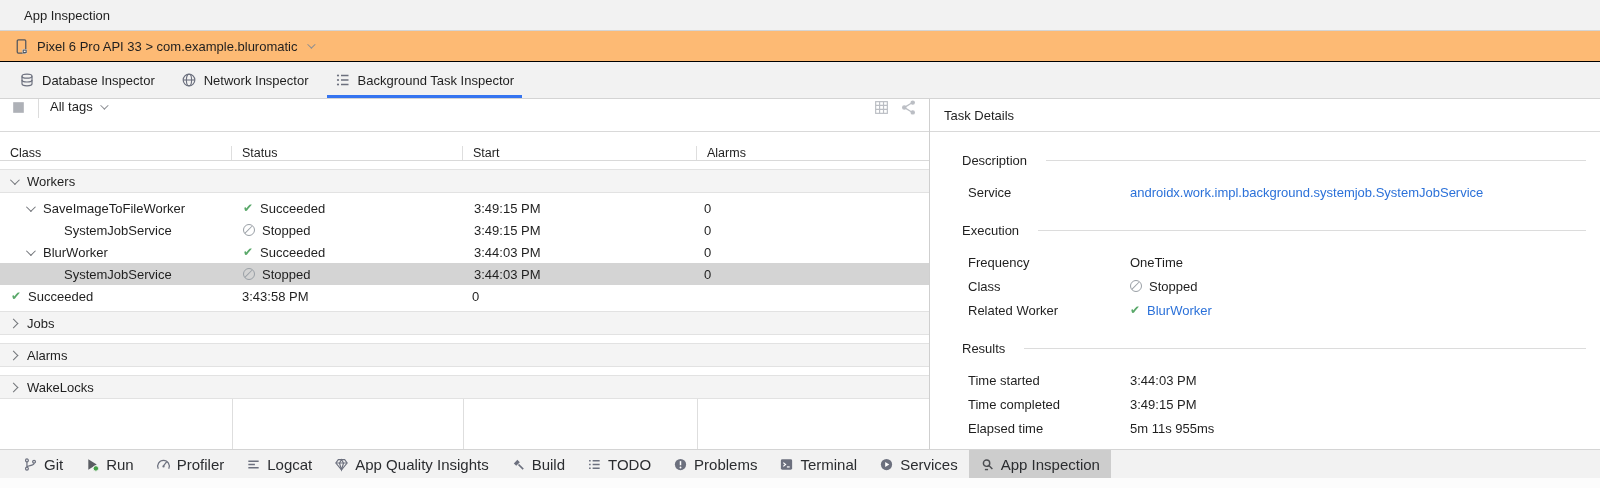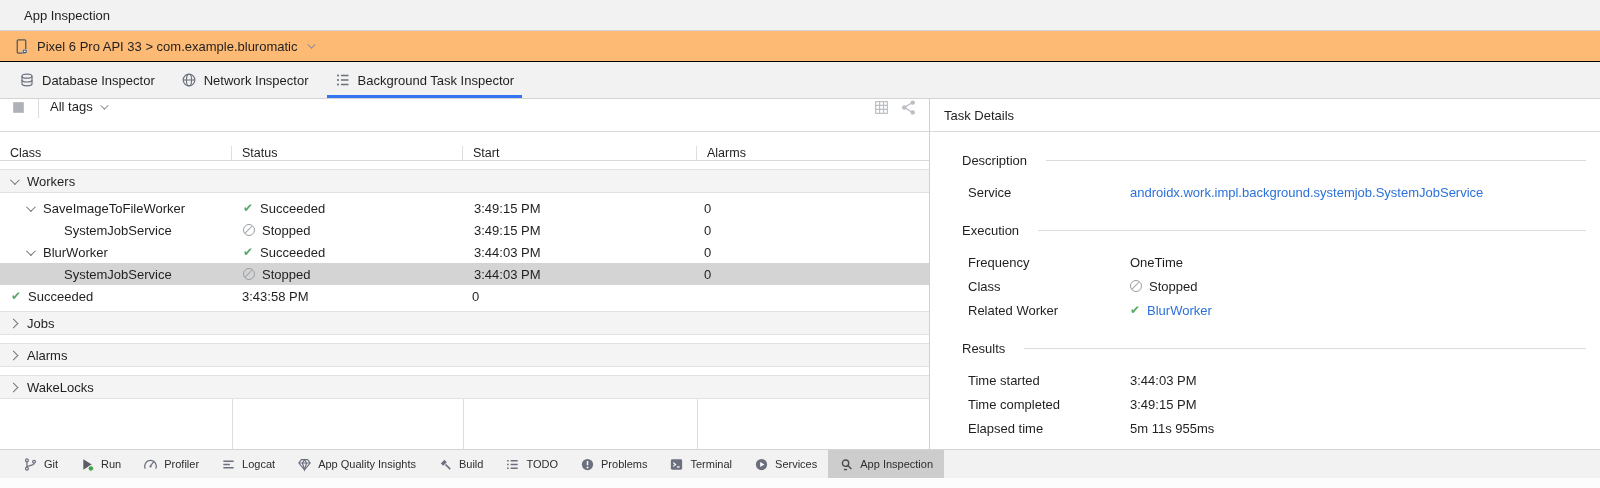--- a/index.html
+++ b/index.html
@@ -48,21 +48,21 @@
   .details{padding:2px 14px 0 32px;}
   .dsec{margin-top:18px;}
   .dsec-head{display:flex;align-items:center;gap:19px;height:16px;}
   .dsec-line{flex:1;height:1px;background:#dcdcdc;}
   .drows{margin-top:12px;}
   .drow{display:flex;align-items:center;height:24px;}
   .dlabel{width:168px;padding-left:6px;flex:none;box-sizing:border-box;}
   .dicon{display:none;margin-right:7px;align-items:center;}
   .dicon.show{display:inline-flex;}
   .link{color:#2B71D9;}
-  .statusbar{height:29px;background:#f2f2f2;border-top:1px solid #d4d4d4;display:flex;align-items:stretch;padding-left:12px;box-sizing:border-box;font-size:11px;color:#2b2d30;}
+  .statusbar{height:29px;background:#f2f2f2;border-top:1px solid #d4d4d4;display:flex;align-items:stretch;padding-left:12px;box-sizing:border-box;font-size:15px;color:#2b2d30;}
   .sb-item{display:flex;align-items:center;gap:6px;padding:0 11px;}
   .sb-item.selected{background:#cdcdcd;}
   .sb-ic{width:15px;height:15px;display:inline-flex;}
   .bottomstrip{height:10px;background:#fcfcfc;}
   svg{width:100%;height:100%;display:block;}
 </style>
 </head>
 <body>
 
 <div class="titlebar">

